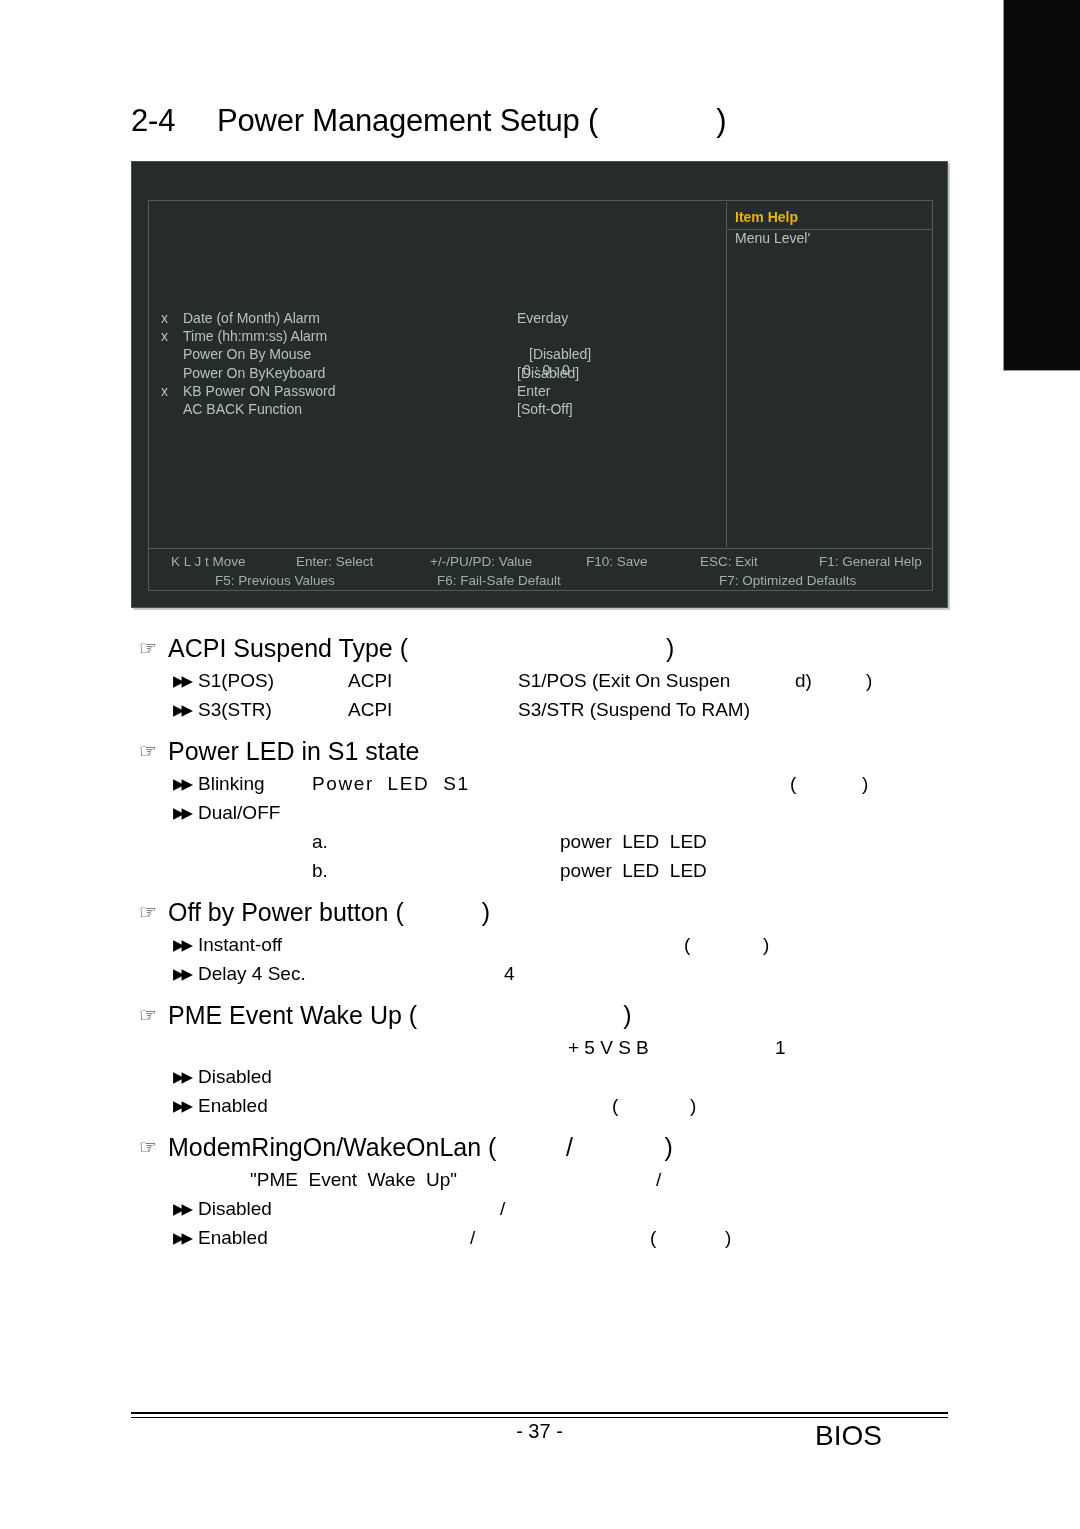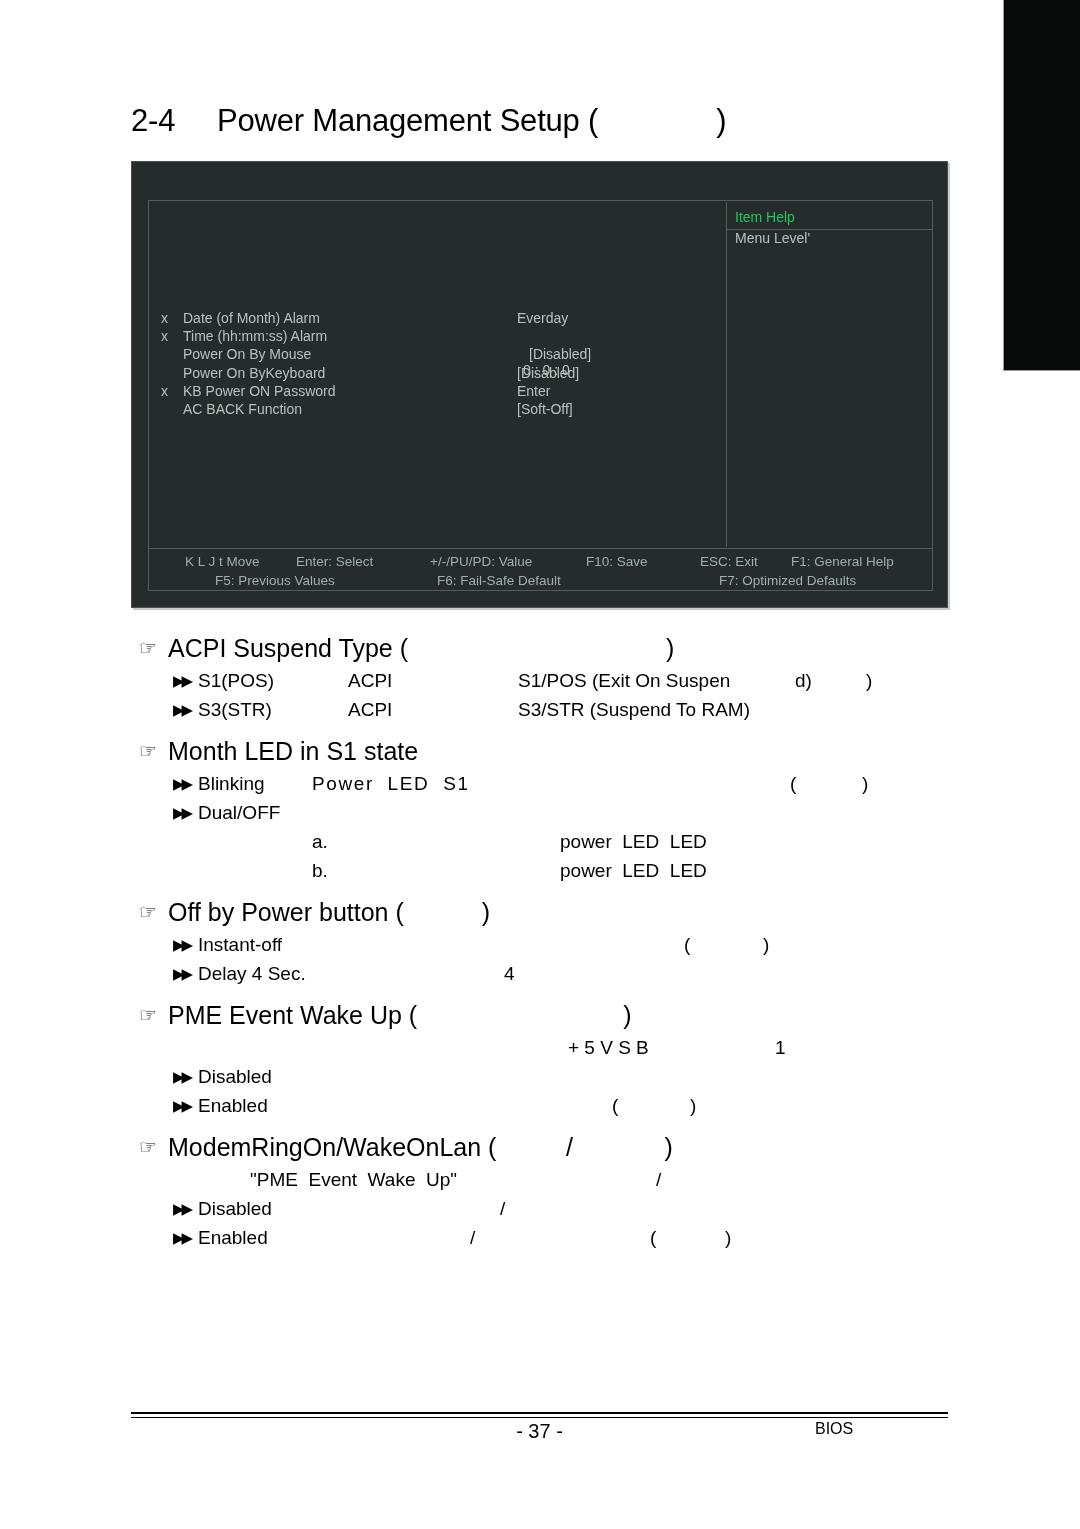--- a/index.html
+++ b/index.html
@@ -114,22 +114,23 @@
     width: 207px;
     bottom: 1px;
     border-left: 1px solid #545b5a;
     box-sizing: border-box;
   }
   #item-help-title {
     position: absolute;
     left: 8px;
     top: 7px;
     font-size: 14px;
-    color: #22c55e;
-    white-space: pre;
+    color: #eab308;
+    white-space: pre;
+    font-weight: bold;
   }
   #item-help-rule {
     position: absolute;
     left: 0px;
     top: 27px;
     right: 0px;
     height: 1px;
     background: #545b5a;
   }
   #menu-level {
@@ -231,21 +232,21 @@
     top: 1420px;
     width: 817px;
     text-align: center;
     font-size: 20px;
     white-space: pre;
   }
   #footer-label {
     position: absolute;
     left: 815px;
     top: 1420px;
-    font-size: 16px;
+    font-size: 28px;
     white-space: pre;
   }
 </style>
 </head>
 <body>
 
 <div id="edge-bar"></div>
 
 <div id="page-heading"><span class="num">2-4</span><span>Power Management Setup (</span><span id="heading-spacer" style="display:inline-block;width:118px"></span><span>)</span></div>
 
@@ -265,36 +266,36 @@
 
       <div id="item-help">
         <div id="item-help-title">Item Help</div>
         <div id="item-help-rule"></div>
         <div id="menu-level">Menu Level'</div>
       </div>
 
     </div>
 
     <div id="bios-legend">
-      <div id="legend-row-1"><span class="k" style="left: 36px;">K L J t Move</span><span class="k" style="left: 147px;">Enter: Select</span><span class="k" style="left: 281px;">+/-/PU/PD: Value</span><span class="k" style="left: 437px;">F10: Save</span><span class="k" style="left: 551px;">ESC: Exit</span><span class="k" style="left: 642px; text-align: right;">F1: General Help</span></div>
+      <div id="legend-row-1"><span class="k" style="left: 22px;">K L J t Move</span><span class="k" style="left: 147px;">Enter: Select</span><span class="k" style="left: 281px;">+/-/PU/PD: Value</span><span class="k" style="left: 437px;">F10: Save</span><span class="k" style="left: 551px;">ESC: Exit</span><span class="k" style="left: 670px; text-align: right;">F1: General Help</span></div>
       <div id="legend-row-2"><span class="k" style="left: 66px;">F5: Previous Values</span><span class="k" style="left: 288px;">F6: Fail-Safe Default</span><span class="k" style="left: 570px;">F7: Optimized Defaults</span></div>
     </div>
 
   </div>
 </div>
 
 <div id="manual-body">
     <div class="sec">
       <div class="sec-head"><span class="hand">☞</span><span>ACPI Suspend Type (</span><span style="display: inline-block; width: 258px;"></span><span>)</span></div>
       <div class="opt"><span class="arrow">▶▶</span><span>S1(POS)</span><span style="position: absolute; left: 348px; top: 0px;">ACPI</span><span style="position: absolute; left: 518px; top: 0px;">S1/POS (Exit On Suspen</span><span style="position: absolute; left: 795px; top: 0px;">d)</span><span style="position: absolute; left: 866px; top: 0px;">)</span></div>
       <div class="opt"><span class="arrow">▶▶</span><span>S3(STR)</span><span style="position: absolute; left: 348px; top: 0px;">ACPI</span><span style="position: absolute; left: 518px; top: 0px;">S3/STR (Suspend To RAM)</span></div>
       <div class="gap-s"></div>
     </div>
     <div class="sec">
-      <div class="sec-head"><span class="hand">☞</span><span>Month LED in S1 state</span></div>
+      <div class="sec-head"><span class="hand">☞</span><span>Power LED in S1 state</span></div>
       <div class="opt"><span class="arrow">▶▶</span><span>Blinking</span><span class="mono" style="position: absolute; left: 312px; top: 0px;">Power  LED  S1</span><span style="position: absolute; left: 790px; top: 0px;">(</span><span style="position: absolute; left: 862px; top: 0px;">)</span></div>
       <div class="opt"><span class="arrow">▶▶</span><span>Dual/OFF</span></div>
       <div class="note"><span style="position: absolute; left: 312px; top: 0px;">a.</span><span class="mono" style="position: absolute; left: 560px; top: 0px;">power  LED  LED</span></div>
       <div class="note"><span style="position: absolute; left: 312px; top: 0px;">b.</span><span class="mono" style="position: absolute; left: 560px; top: 0px;">power  LED  LED</span></div>
       <div class="gap-s"></div>
     </div>
     <div class="sec">
       <div class="sec-head"><span class="hand">☞</span><span>Off by Power button (</span><span style="display: inline-block; width: 78px;"></span><span>)</span></div>
       <div class="opt"><span class="arrow">▶▶</span><span>Instant-off</span><span style="position: absolute; left: 684px; top: 0px;">(</span><span style="position: absolute; left: 763px; top: 0px;">)</span></div>
       <div class="opt"><span class="arrow">▶▶</span><span>Delay 4 Sec.</span><span style="position: absolute; left: 504px; top: 0px;">4</span></div>

